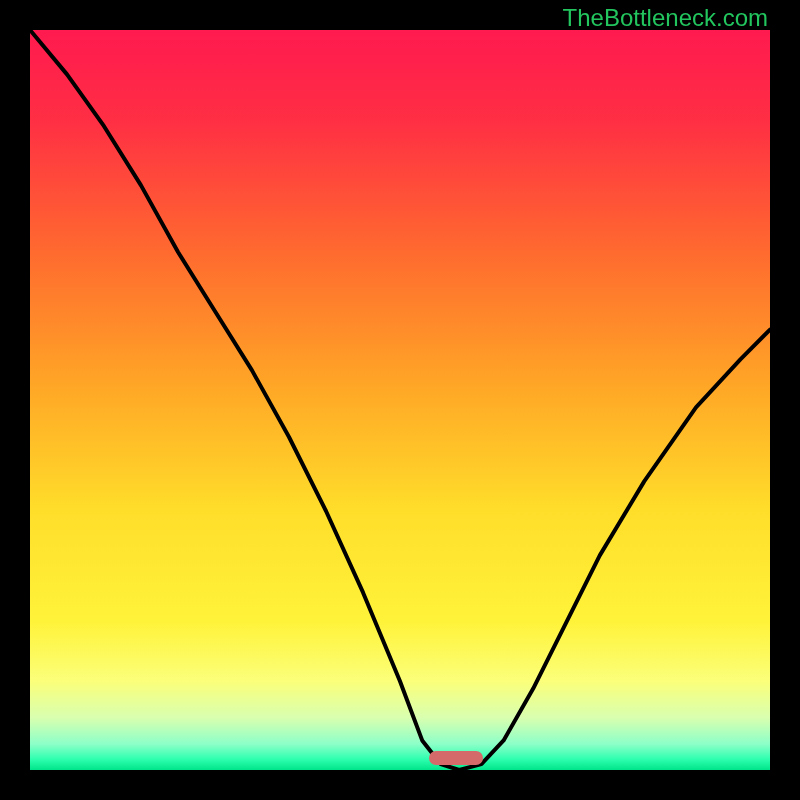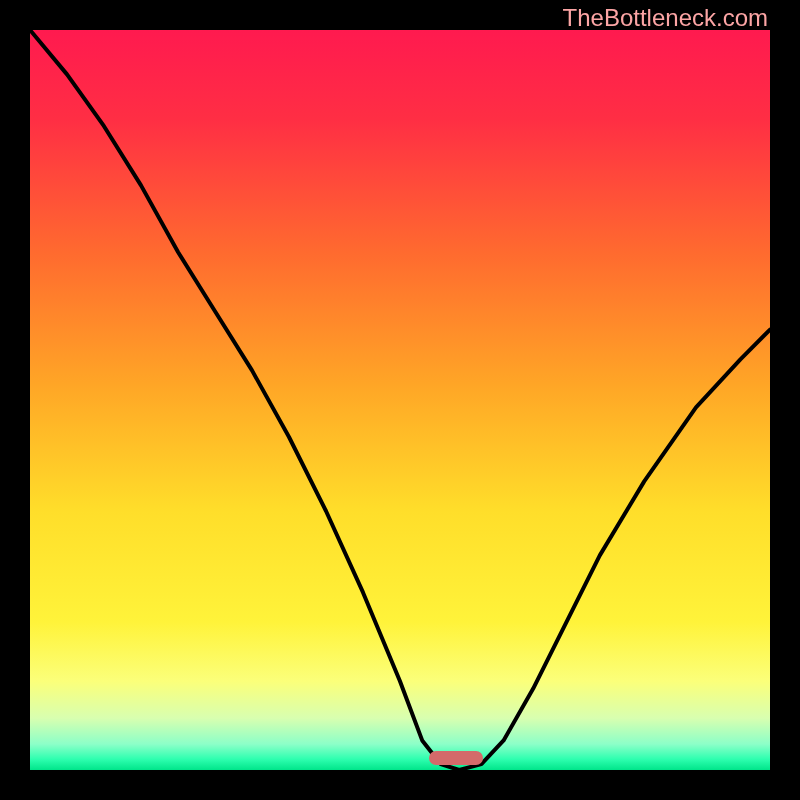--- a/index.html
+++ b/index.html
@@ -31,21 +31,21 @@
     position: absolute;
     left: 0;
     top: 0;
     width: 100%;
     height: 100%;
   }
   .watermark {
     position: absolute;
     top: 4px;
     right: 32px;
-    color: #fca5a5;
+    color: #22c55e;
     font-size: 24px;
     font-weight: 500;
     letter-spacing: 0px;
   }
   svg.curve {
     position: absolute;
     left: 0;
     top: 0;
     width: 100%;
     height: 100%;

